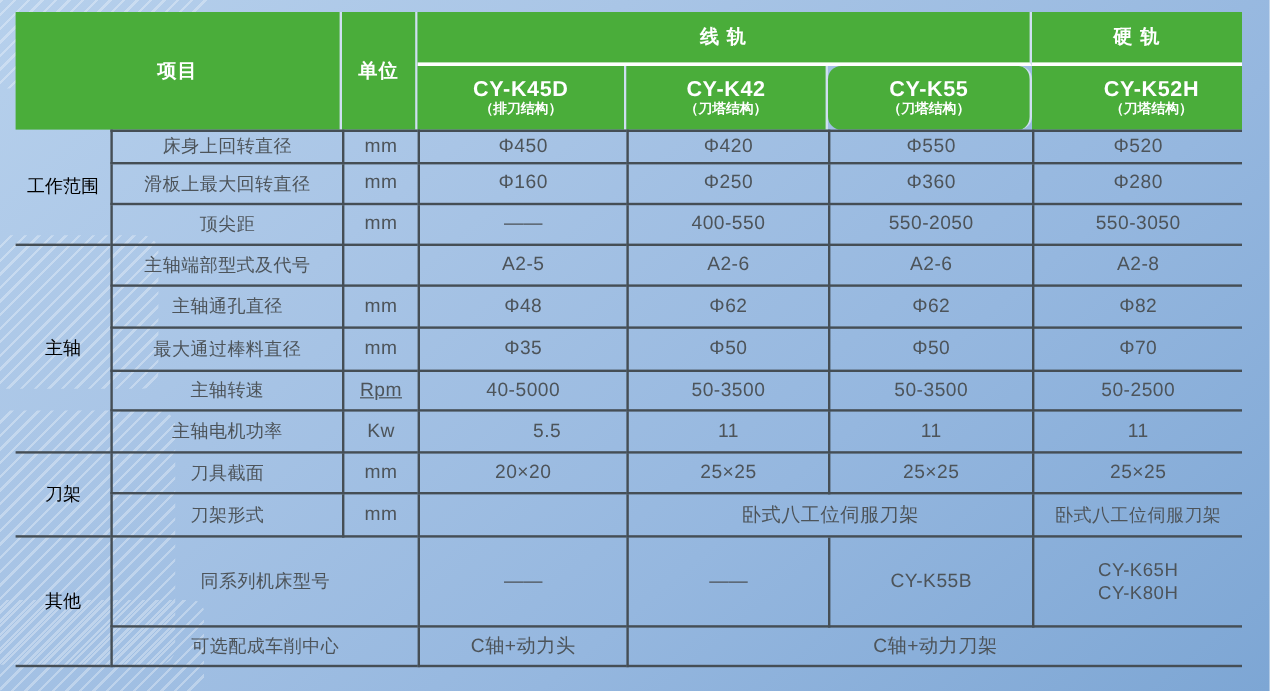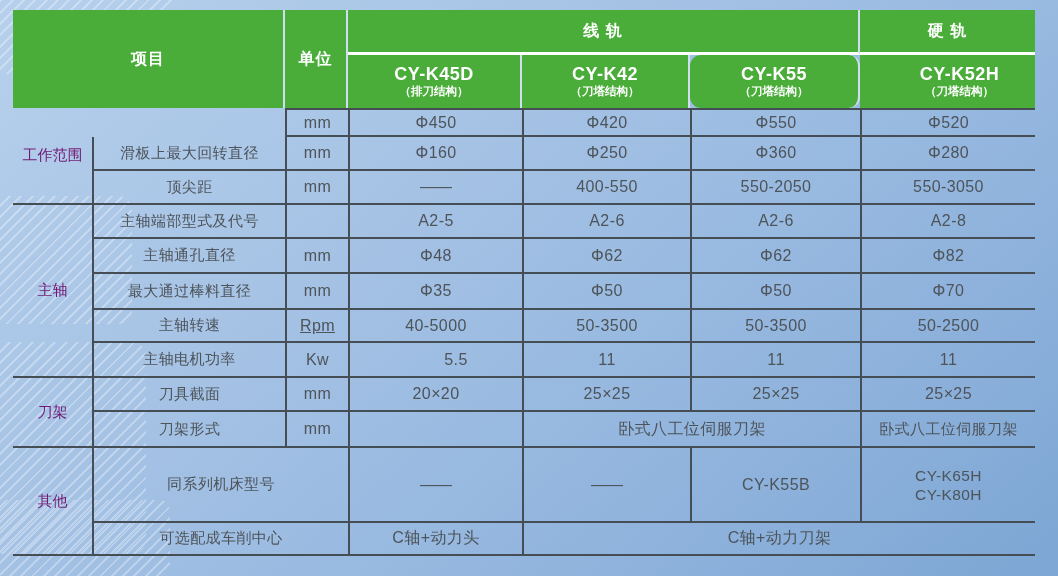--- a/index.html
+++ b/index.html
@@ -38,21 +38,21 @@
   .h .model-name{font-size:18px;letter-spacing:.5px;line-height:20px;}
   .h .model-type{font-size:11.5px;font-weight:bold;letter-spacing:0;line-height:15px;}
   .sepr{border-right:2px solid #cfdff1;}
   .sepb{border-bottom:3px solid #ffffff;}
 
   
   .c{display:flex;align-items:center;justify-content:center;text-align:center;
      font-size:16px;color:#4d545a;letter-spacing:.4px;}
   .itemc{font-size:15px;}
   .g{display:flex;align-items:center;justify-content:center;
-     font-size:15px;color:#701a75;}
+     font-size:15px;color:#000000;}
   .bl{border-left:2px solid #454e55;}
   .bb{border-bottom:2px solid #454e55;}
   .bt{border-top:2px solid #454e55;}
   .pre{white-space:pre-line;line-height:19px;font-size:15.5px;}
   .dash{letter-spacing:0;}
 </style>
 </head>
 <body>
 
 <div class="stripes wm-corner"></div>
@@ -90,20 +90,21 @@
   <div class="h" style="grid-column:7/8;grid-row:2/3;padding-left:24px;">
     <span class="model-name">CY-K52H</span>
     <span class="model-type">（刀塔结构）</span>
   </div>
 
   <div class="g bb" style="grid-column:1/2;grid-row:3/6;">工作范围</div>
   <div class="g bb" style="grid-column:1/2;grid-row:6/11;">主轴</div>
   <div class="g bb" style="grid-column:1/2;grid-row:11/13;">刀架</div>
   <div class="g bb" style="grid-column:1/2;grid-row:13/15;">其他</div>
 
+  <div class="c itemc bl bb bt" style="grid-column:2/3;grid-row:3/4;">床身上回转直径</div>
   <div class="c bl bb bt" style="grid-column:3/4;grid-row:3/4;">mm</div>
   <div class="c bl bb bt" style="grid-column:4/5;grid-row:3/4;">Φ450</div>
   <div class="c bl bb bt" style="grid-column:5/6;grid-row:3/4;">Φ420</div>
   <div class="c bl bb bt" style="grid-column:6/7;grid-row:3/4;">Φ550</div>
   <div class="c bl bb bt" style="grid-column:7/8;grid-row:3/4;">Φ520</div>
 
   <div class="c itemc bl bb" style="grid-column:2/3;grid-row:4/5;">滑板上最大回转直径</div>
   <div class="c bl bb" style="grid-column:3/4;grid-row:4/5;">mm</div>
   <div class="c bl bb" style="grid-column:4/5;grid-row:4/5;">Φ160</div>
   <div class="c bl bb" style="grid-column:5/6;grid-row:4/5;">Φ250</div>

